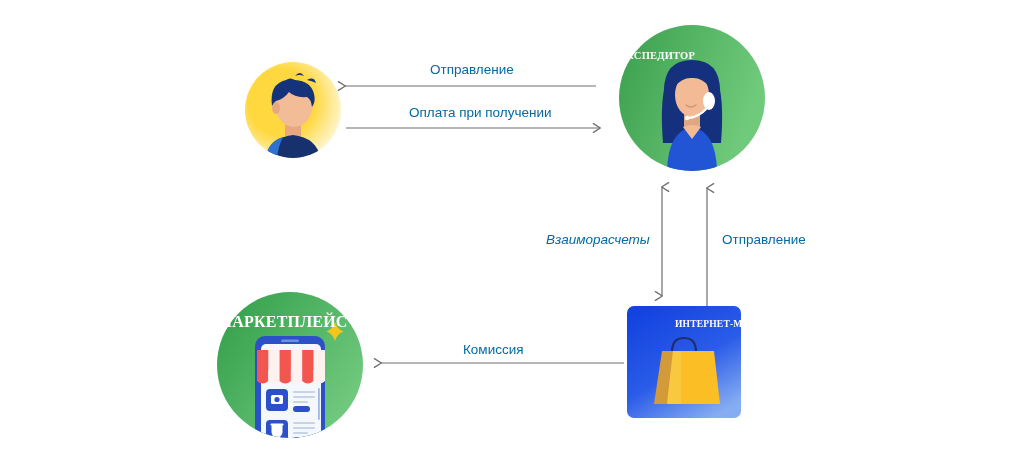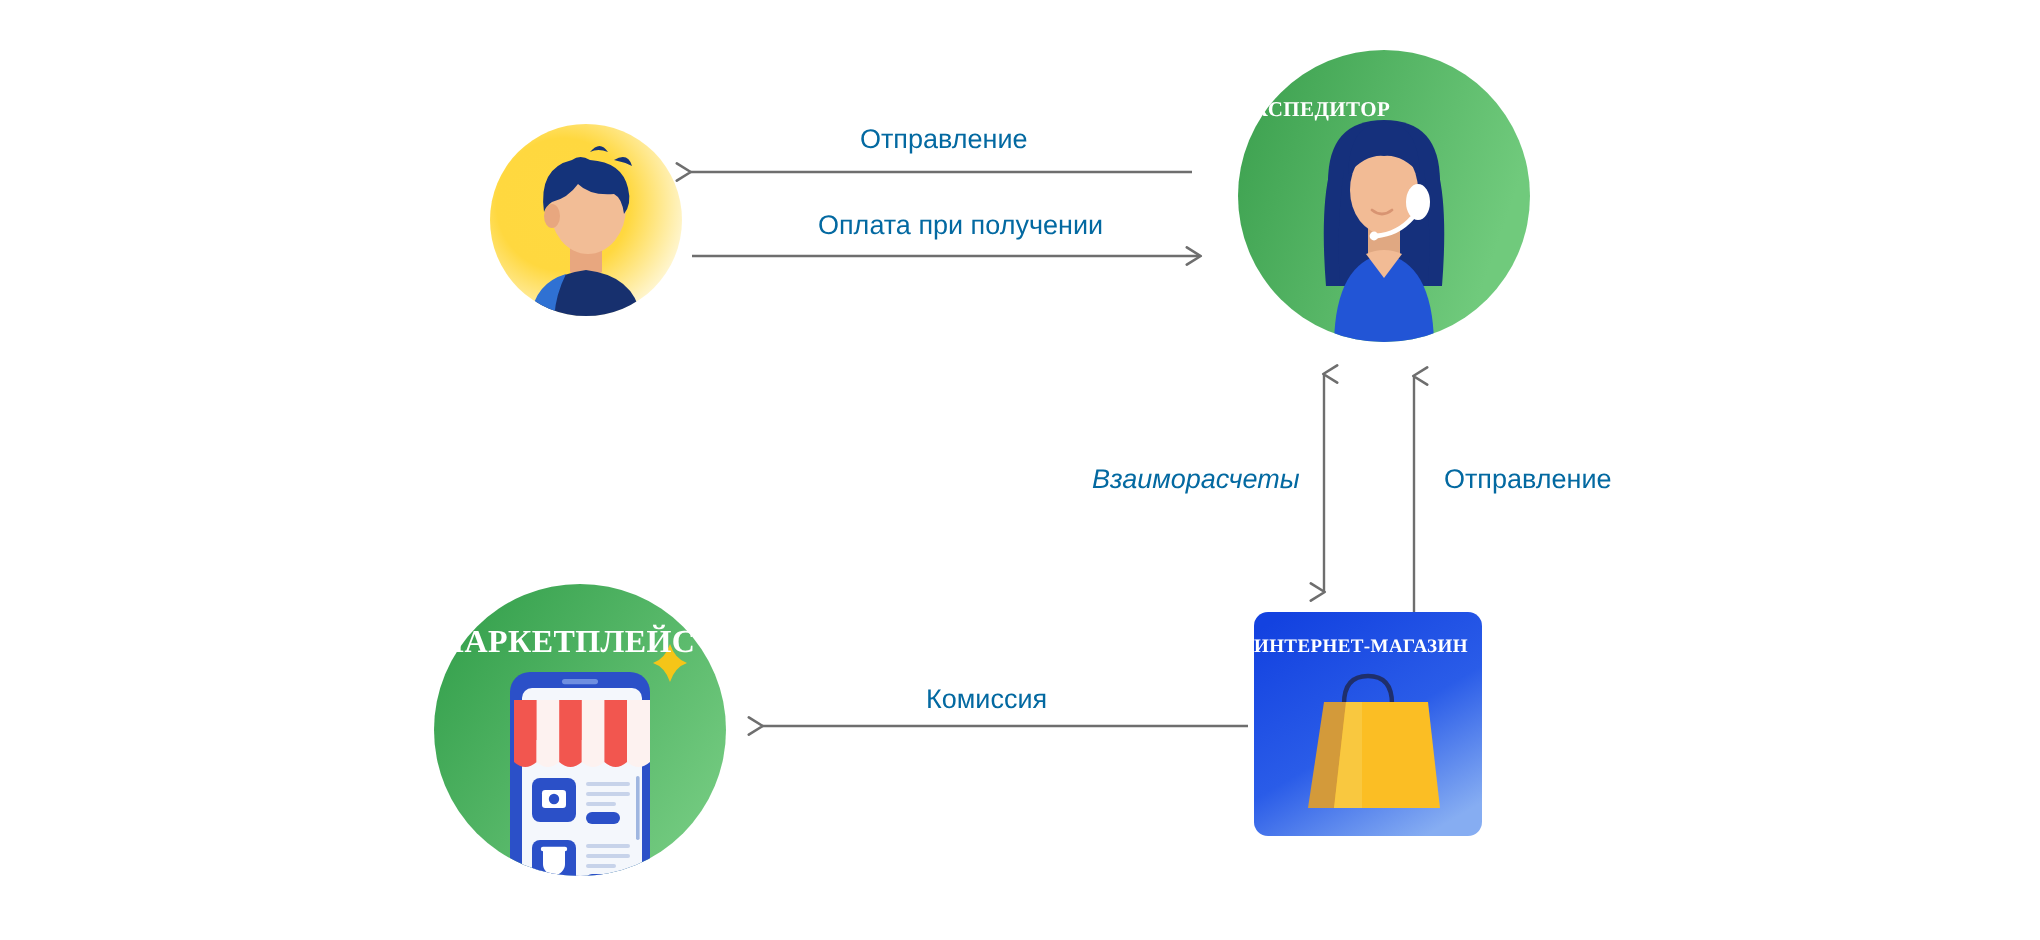--- a/index.html
+++ b/index.html
@@ -58,21 +58,21 @@
     text-align: left;
     color: #ffffff;
     font-weight: bold;
     letter-spacing: 0.2px;
     pointer-events: none;
     user-select: none;
     font-family: Liberation Serif, serif;
   }
   #expeditor-badge { top: 25px; font-size: 10.5px; }
   #marketplace-badge { top: 21px; font-size: 16px; }
-  #store-badge { top: 13px; font-size: 9.5px; }
+  #store-badge { top: 13px; font-size: 9.5px; padding-left: 48px; }
 
   .edge-label {
     position: absolute;
     color: #0369a1;
     font-size: 13.5px;
     white-space: nowrap;
   }
   #label-shipment-top   { left: 430px; top: 62px; }
   #label-cod            { left: 396px; top: 105px; margin-left: 13px; }
   #label-settlements    { left: 546px; top: 232px; font-style: italic; }

